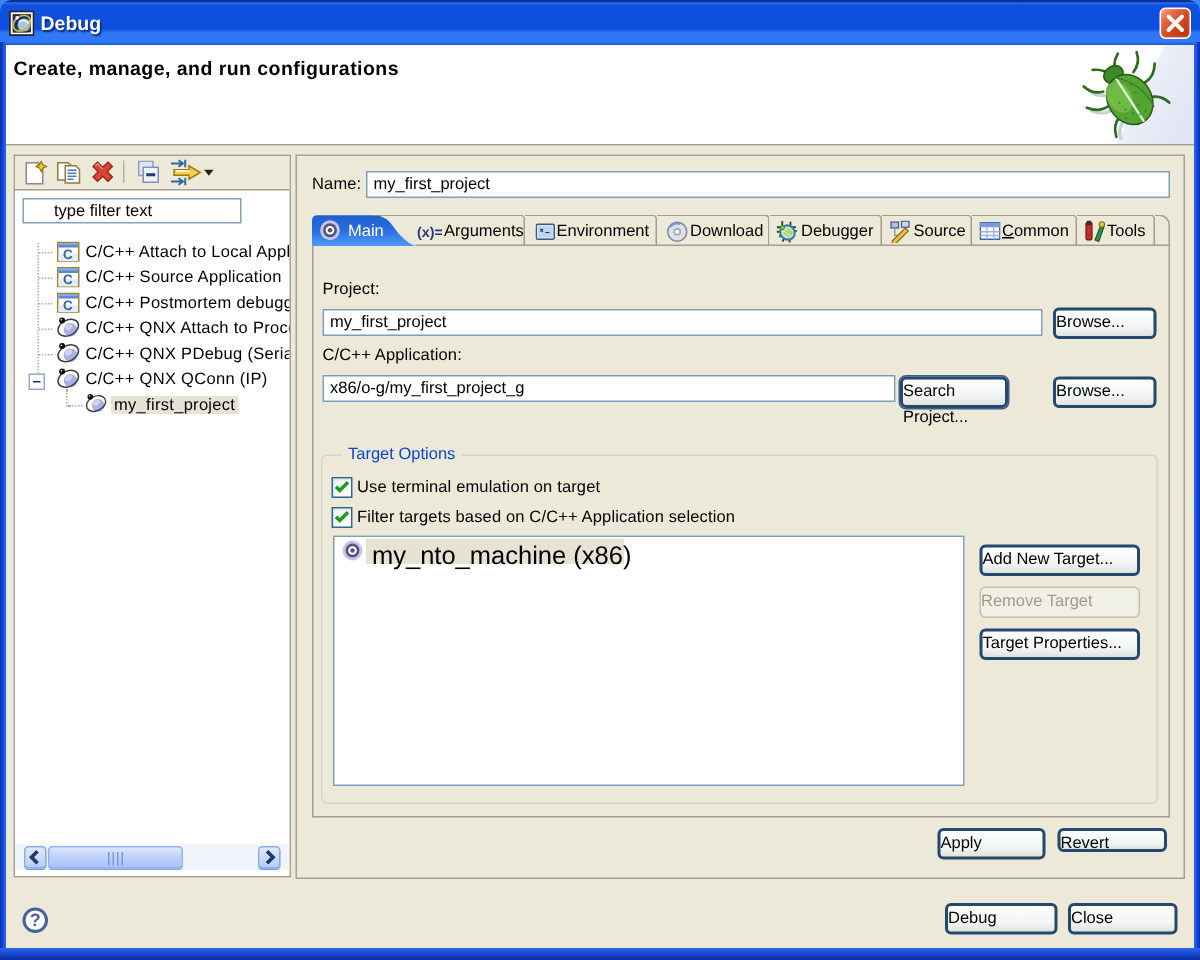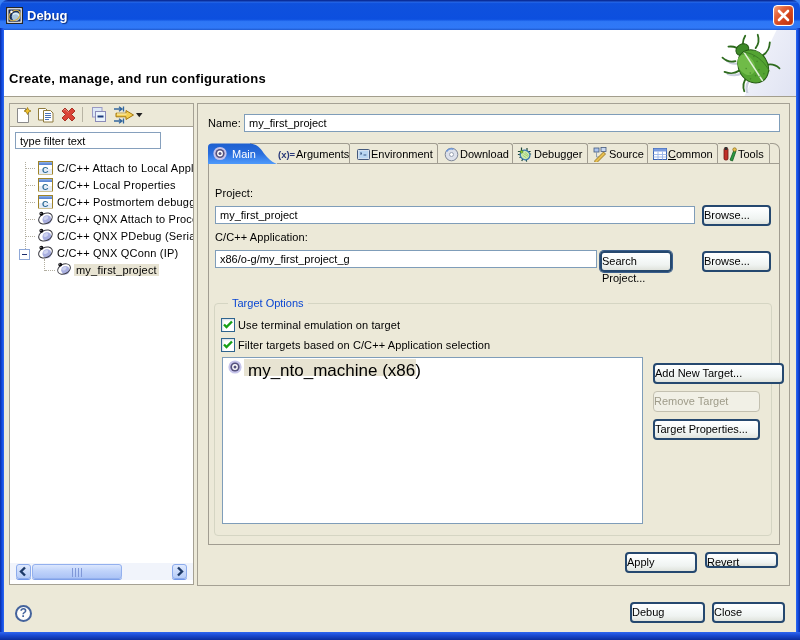--- a/index.html
+++ b/index.html
@@ -16,30 +16,30 @@
   border-radius:8px 8px 0 0; }
 #titletext { position:absolute; left:27px; top:8px; font-size:13px; font-weight:bold; color:#fff; text-shadow:1px 1px 1px #0a2c7a; }
 #closebtn { position:absolute; left:773px; top:5px; width:21px; height:21px; border-radius:4px;
   background:linear-gradient(135deg,#f2a380 0%,#e4663d 30%,#d3441c 60%,#ba2f0b 100%);
   border:1px solid #fff; box-shadow:inset 0 0 1px #ffd0c0; }
 
 
 #banner { position:absolute; left:4px; top:30px; width:792px; height:67px; overflow:hidden;
   background:#ffffff;
   border-bottom:1px solid #a39e8d; }
-#bannertitle { position:absolute; left:5px; top:8px; font-size:13px; font-weight:bold; color:#000; letter-spacing:0.3px;margin-top:33px; }
+#bannertitle { position:absolute; left:5px; top:8px; font-size:13px; font-weight:bold; color:#000; letter-spacing:0.3px; }
 
 
 #main { position:absolute; left:4px; top:97px; width:792px; height:536px; background:#ece9d8; }
 #wedge { position:absolute; left:757px; top:-40px; width:120px; height:150px; transform:rotate(26deg); transform-origin:0px 72px; background:linear-gradient(90deg,#eceef8 0%,#dde1f1 45%,#d2d7eb 100%); }
 
 
 #leftpanel { position:absolute; left:9px; top:103px; width:185px; height:482px; border:1px solid #a5a194; background:#fff; overflow:hidden; }
 #ltoolbar { position:absolute; left:0; top:0; width:183px; height:23px; background:#ece9d8; border-bottom:1px solid #a5a194; }
-#filterbox { position:absolute; left:5px; top:28px; width:146px; height:17px; border:1px solid #86a0bd; background:#fff; font-size:11px; line-height:15px; padding-left:4px; }
+#filterbox { position:absolute; left:5px; top:28px; width:146px; height:17px; border:1px solid #86a0bd; background:#fff; font-size:11px; line-height:15px; padding-left:20px; }
 .trow { position:absolute; left:0; height:17px; width:260px; }
 .trow .lbl { position:absolute; left:47px; top:2px; font-size:11px; white-space:nowrap; letter-spacing:0.2px; }
 .trow.sel .lbl { background:#e7e3d2; padding:0 2px; left:45px; }
 
 
 #rightpanel { position:absolute; left:197px; top:103px; width:593px; height:483px; border:1px solid #a5a194; background:#ece9d8; }
 
 .label { position:absolute; font-size:11px; white-space:nowrap; letter-spacing:0.1px; }
 .field { position:absolute; border:1px solid #7f9db9; background:#fff; font-size:11px; padding-left:4px; white-space:nowrap; overflow:hidden; }
 
@@ -205,21 +205,21 @@
       <span class="lbl">C/C++ Attach to Local Application</span>
     </div>
     <div class="trow" style="top:73px">
       <svg class="abs cicon" style="left:28px;top:1px" width="16" height="14" viewBox="0 0 16 14">
         <rect x="0.5" y="0.5" width="14" height="12.5" fill="#fff" stroke="#a08428"></rect>
         <rect x="1" y="1" width="13" height="3" fill="#5b86d6"></rect>
         <rect x="1" y="1" width="13" height="1.4" fill="#87aae4"></rect>
         <path d="M1 8 h13 v5 h-13 z" fill="#e4ecf8"></path>
         <text x="4" y="11.5" font-family="Liberation Sans" font-size="9" font-weight="bold" fill="#2e6b96">C</text>
       </svg>
-      <span class="lbl">C/C++ Local Properties</span>
+      <span class="lbl">C/C++ Source Application</span>
     </div>
     <div class="trow" style="top:90px">
       <svg class="abs cicon" style="left:28px;top:1px" width="16" height="14" viewBox="0 0 16 14">
         <rect x="0.5" y="0.5" width="14" height="12.5" fill="#fff" stroke="#a08428"></rect>
         <rect x="1" y="1" width="13" height="3" fill="#5b86d6"></rect>
         <rect x="1" y="1" width="13" height="1.4" fill="#87aae4"></rect>
         <path d="M1 8 h13 v5 h-13 z" fill="#e4ecf8"></path>
         <text x="4" y="11.5" font-family="Liberation Sans" font-size="9" font-weight="bold" fill="#2e6b96">C</text>
       </svg>
       <span class="lbl">C/C++ Postmortem debugger</span>
@@ -410,21 +410,21 @@
     <div class="abs" style="left:21px;top:1px;width:172px;height:17px;background:#e7e3d2"></div>
     <svg class="abs" style="left:5px;top:2px" width="14" height="14" viewBox="0 0 14 14">
       <circle cx="7" cy="7" r="6.6" fill="#c6c4ea"></circle>
       <circle cx="7" cy="7" r="4.6" fill="#55517d"></circle>
       <circle cx="7" cy="7" r="2.9" fill="#fff"></circle>
       <circle cx="7" cy="7" r="1.5" fill="#55517d"></circle>
     </svg>
     <div class="abs" style="left:25px;top:3px;font-size:17px">my_nto_machine (x86)</div>
   </div>
 
-  <div class="btn" style="left:653px;top:363px;width:131px;height:21px;line-height:17px">Add New Target...</div>
+  <div class="btn" style="left:653px;top:363px;width:107px;height:21px;line-height:17px">Add New Target...</div>
   <div class="btn dis" style="left:653px;top:391px;width:107px;height:21px;line-height:17px">Remove Target</div>
   <div class="btn" style="left:653px;top:419px;width:107px;height:21px;line-height:17px">Target Properties...</div>
 
   <div class="btn" style="left:625px;top:552px;width:72px;height:21px;line-height:17px">Apply</div>
   <div class="btn" style="left:705px;top:552px;width:73px;height:16px;line-height:17px">Revert</div>
 
   <div id="helpcirc">?</div>
   <div class="btn" style="left:630px;top:602px;width:75px;height:21px;line-height:17px">Debug</div>
   <div class="btn" style="left:712px;top:602px;width:73px;height:21px;line-height:17px">Close</div>
 </div>

